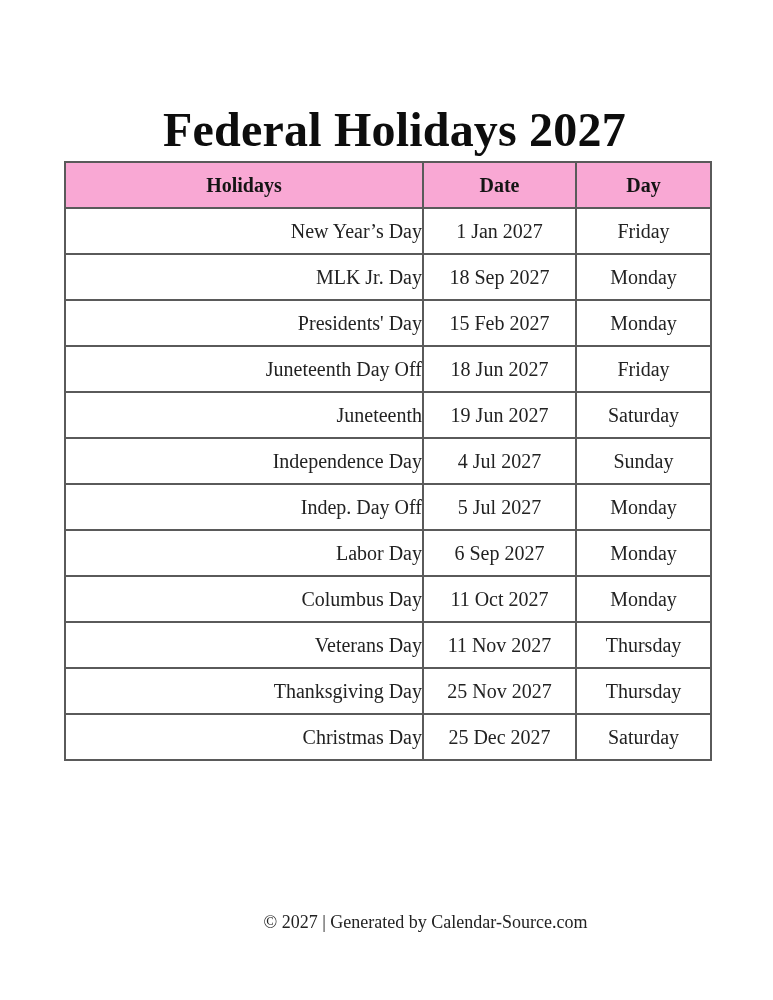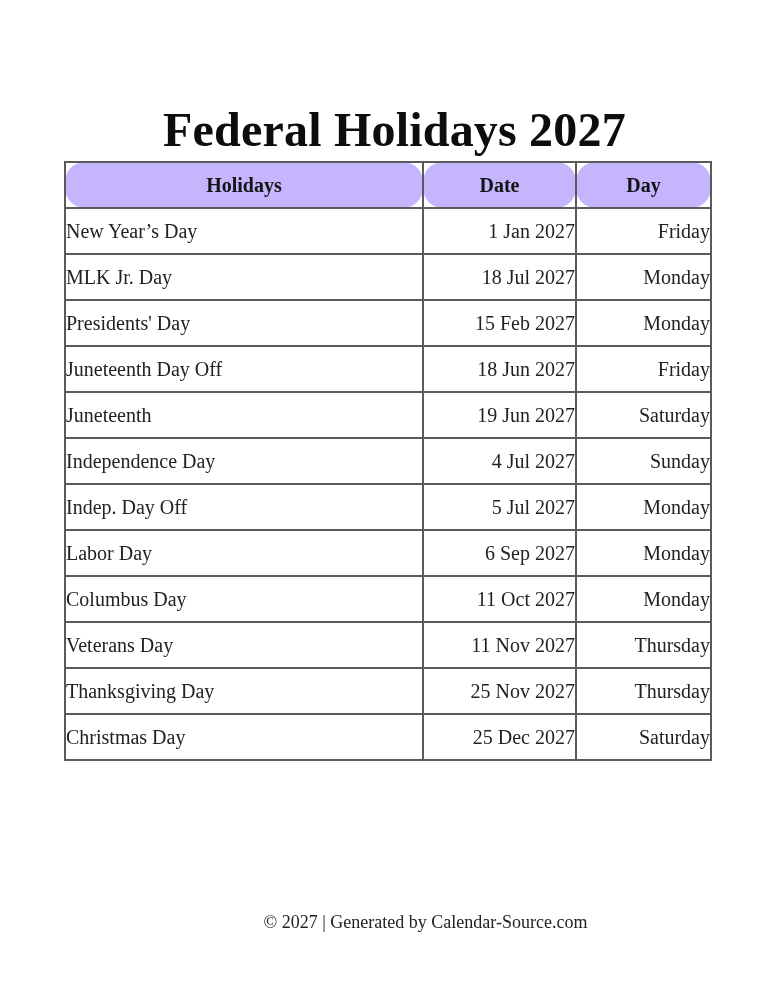--- a/index.html
+++ b/index.html
@@ -13,27 +13,26 @@
       line-height: 60px; letter-spacing: 0.2px;
     }
     table.holidays {
       position: absolute; top: 161px; left: 64px; width: 646px;
       border-collapse: collapse; table-layout: fixed;
     }
     table.holidays th, table.holidays td {
       border: 2px solid #5a5a5a; height: 44px; padding: 0; font-size: 20px;
     }
     table.holidays th {
-      background: #c4b5fd; font-weight: bold; text-align: center; height: 44px;
+      background: #f9a8d4; font-weight: bold; text-align: center; height: 44px;
       color: #141414;
-      border-radius: 20px;
     }
     table.holidays td { color: #222; }
-    td.name { text-align: left; padding-left: 12px; }
-    td.date, td.day { text-align: right; font-family: Liberation Serif, serif; }
+    td.name { text-align: right; padding-left: 12px; }
+    td.date, td.day { text-align: center; font-family: Liberation Serif, serif; }
     col.c1 { width: 358px; }
     col.c2 { width: 153px; }
     col.c3 { width: 135px; }
     .footer {
       position: absolute; top: 912px; left: 0; width: 773px; text-align: center;
       font-size: 18px; color: #222; padding-left: 39px;
     }
   </style>
 </head>
 <body>
@@ -54,21 +53,21 @@
     </tr>
   </thead>
   <tbody id="rows">
       <tr>
         <td class="name">New Year’s Day</td>
         <td class="date">1 Jan 2027</td>
         <td class="day">Friday</td>
       </tr>
       <tr>
         <td class="name">MLK Jr. Day</td>
-        <td class="date">18 Jul 2027</td>
+        <td class="date">18 Sep 2027</td>
         <td class="day">Monday</td>
       </tr>
       <tr>
         <td class="name">Presidents' Day</td>
         <td class="date">15 Feb 2027</td>
         <td class="day">Monday</td>
       </tr>
       <tr>
         <td class="name">Juneteenth Day Off</td>
         <td class="date">18 Jun 2027</td>

